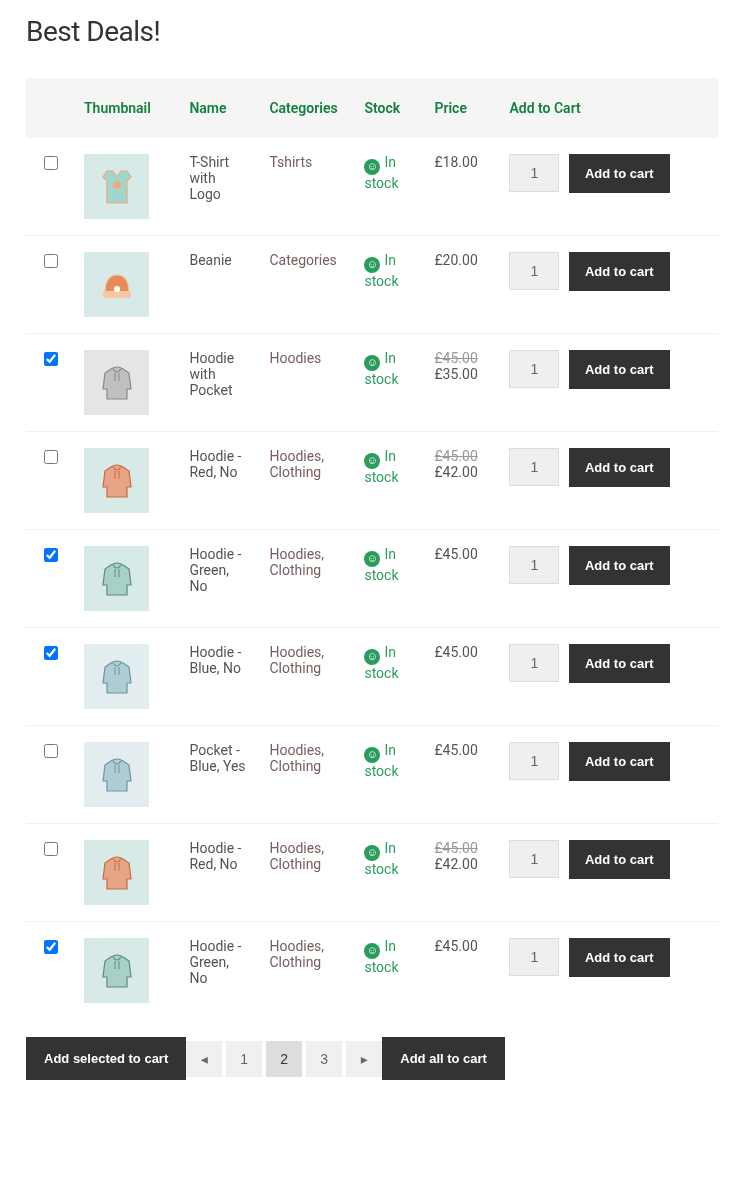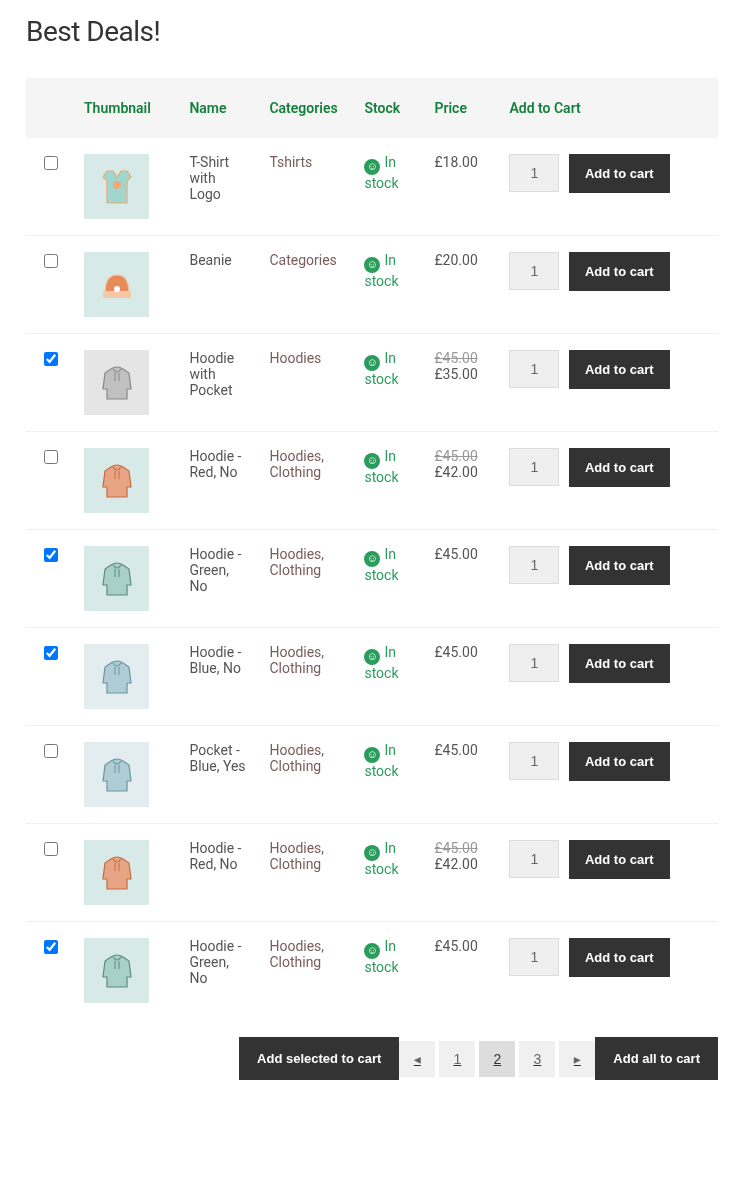--- a/index.html
+++ b/index.html
@@ -14,21 +14,21 @@
     tbody td:first-child { padding-left: 18px; padding-top: 18px; }
     tbody tr { border-bottom: 1px solid #f0f0f0; }
     tbody tr:last-child { border-bottom: none; }
     .thumb { width: 65px; height: 65px; background: #e0eceb; display: flex; align-items: center; justify-content: center; }
     .cat-link { color: #7a5d5d; text-decoration: none; }
     .stock { color: #2a9d5c; font-size: 14px; }
     .stock-icon { display: inline-flex; align-items: center; justify-content: center; width: 16px; height: 16px; border-radius: 50%; background: #2a9d5c; color: #fff; font-size: 11px; vertical-align: -3px; margin-right: 4px; }
     .price-old { text-decoration: line-through; color: #999; display: block; }
     .qty-input { width: 50px; height: 38px; background: #efefef; border: 1px solid #ddd; text-align: center; font-size: 14px; color: #666; }
     .add-btn { background: #333; color: #fff; border: none; padding: 12px 16px; font-size: 13px; font-weight: 600; cursor: pointer; margin-left: 6px; }
-    .footer-actions { display: flex; align-items: center; justify-content: flex-end; margin-top: 18px; text-decoration: underline; }
+    .footer-actions { display: flex; align-items: center; justify-content: flex-start; margin-top: 18px; }
     .btn-dark { background: #333; color: #fff; border: none; padding: 14px 18px; font-size: 13px; font-weight: 600; cursor: pointer; }
     .pagination { display: flex; gap: 4px; align-items: center; }
     .page-btn { width: 36px; height: 36px; background: #f0f0f0; border: none; color: #666; font-size: 14px; cursor: pointer; display: flex; align-items: center; justify-content: center; }
     .page-btn.active { background: #ddd; color: #333; }
     input[type="checkbox"] { width: 14px; height: 14px; cursor: pointer; }
     .name-col { width: 80px; }
     .cat-col { width: 95px; }
     .stock-col { width: 70px; }
     .price-col { width: 75px; }
     .cart-col { white-space: nowrap; }

